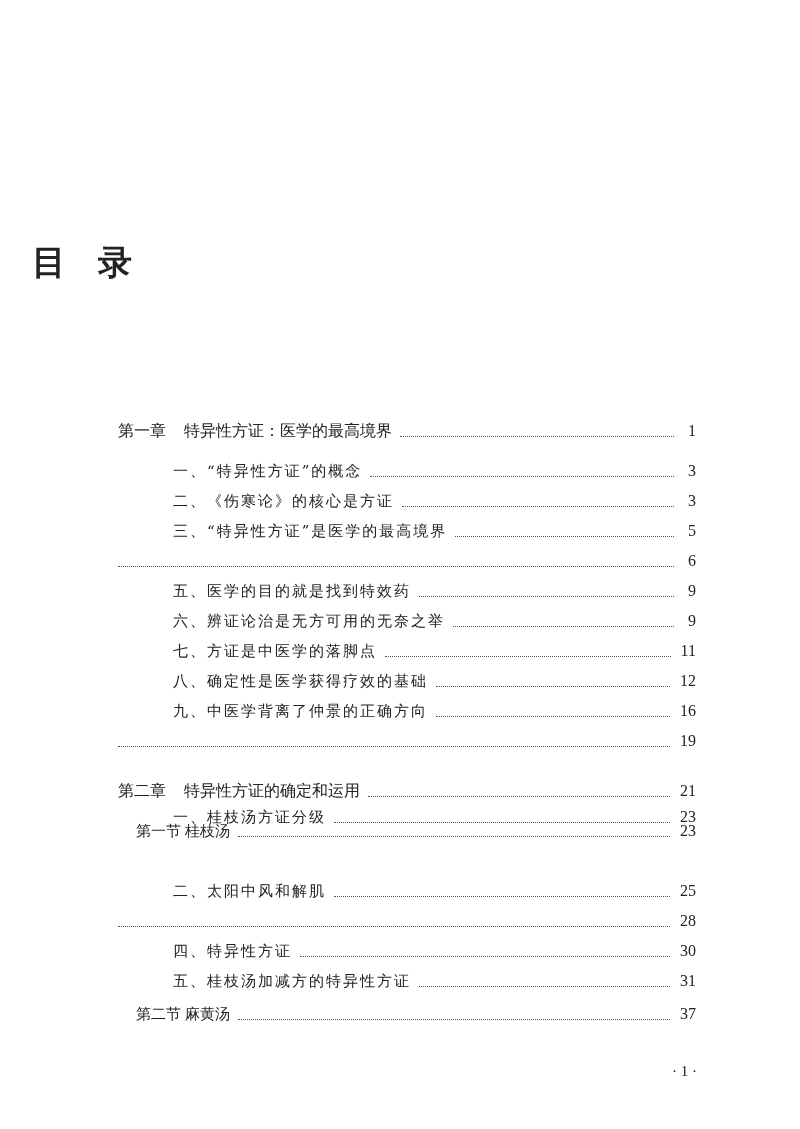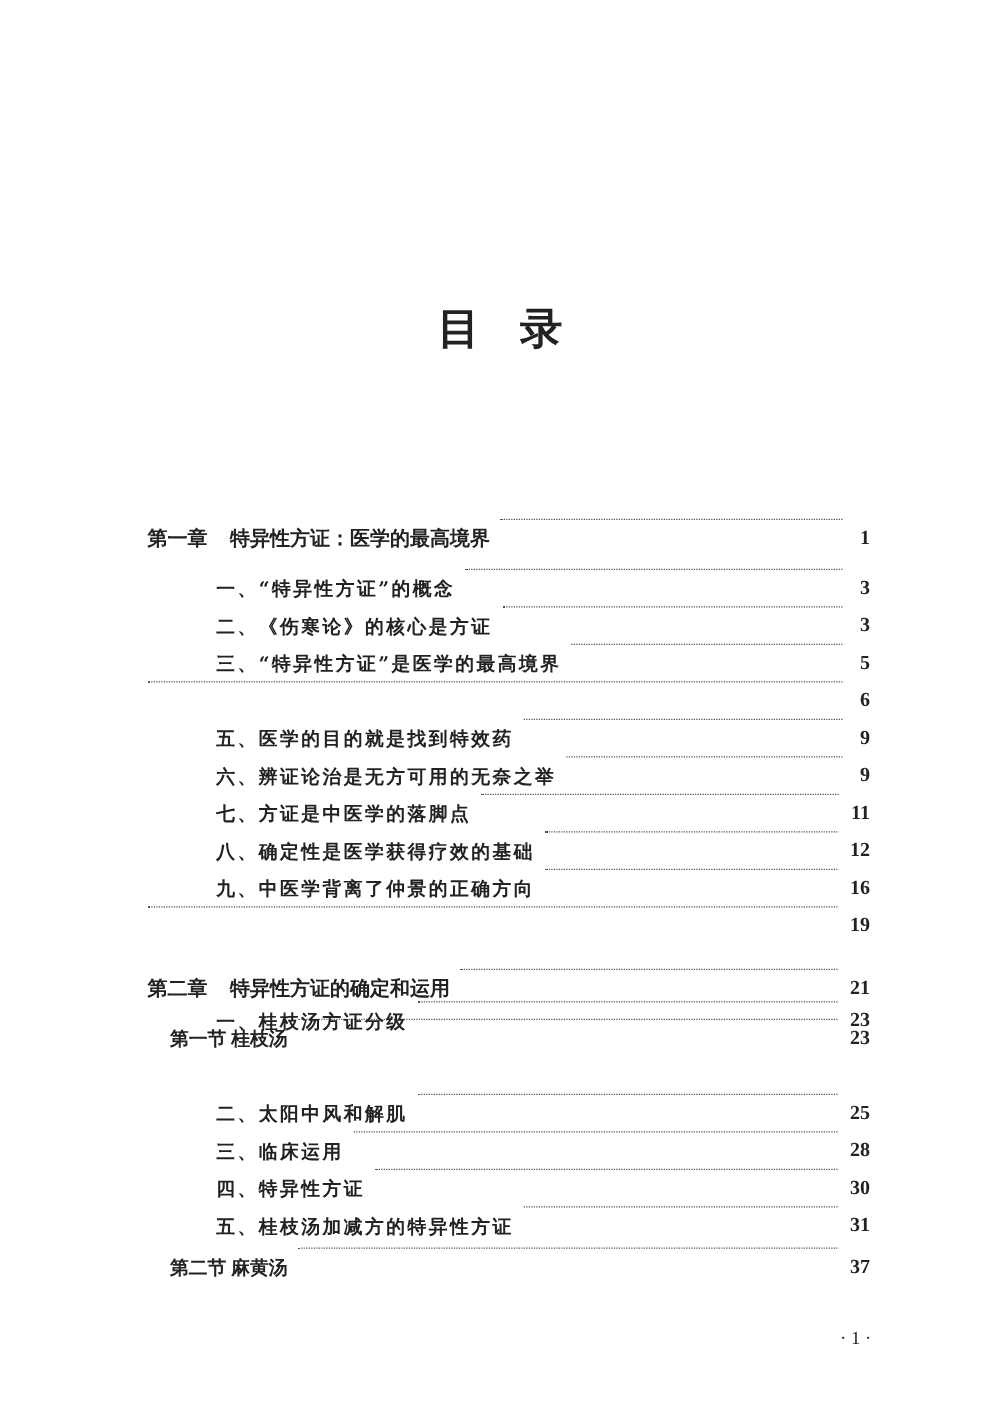--- a/index.html
+++ b/index.html
@@ -2,28 +2,28 @@
 <html><head>
   <meta charset="utf-8">
   <style>
     html, body { margin: 0; padding: 0; }
     body {
       width: 800px; height: 1129px; background: #ffffff; position: relative;
       overflow: hidden; color: #222;
       font-family: "DejaVu Serif", "Liberation Serif", serif;
     }
     .title {
-      position: absolute; top: 240px; left: 0; width: 800px; text-align: center;
+      position: absolute; top: 240px; left: 0; width: 800px; 
       font-size: 34px; font-weight: bold; letter-spacing: 32px; padding-left: 32px;
       box-sizing: border-box;
     }
     .toc { position: absolute; left: 118px; width: 578px; top: 0; }
     .row {
-      position: absolute; left: 0; right: 0; display: flex; align-items: flex-start;
-      font-size: 15px; height: 22px; line-height: 22px; font-weight: bold;
+      position: absolute; left: 0; right: 0; display: flex; align-items: flex-end;
+      font-size: 15px; height: 22px; line-height: 22px;
     }
     .row .label { white-space: nowrap; padding-right: 8px; }
     .row .dots {
       flex: 1; border-bottom: 1px dotted #555; height: 0; position: relative; top: -5px;
       margin-right: 10px;
     }
     .row .page {
       white-space: nowrap; min-width: 12px; text-align: right;
       font-family: "Liberation Serif", "DejaVu Serif", serif; font-size: 16px;
     }
@@ -117,21 +117,20 @@
       <span class="label">一、桂枝汤方证分级</span>
       <span class="dots"></span>
       <span class="page">23</span>
     </div>
   <div class="row item" style="top:880px">
       <span class="label">二、太阳中风和解肌</span>
       <span class="dots"></span>
       <span class="page">25</span>
     </div>
   <div class="row item" style="top:910px">
-      <span class="label">三、临床运用</span>
       <span class="dots"></span>
       <span class="page">28</span>
     </div>
   <div class="row item" style="top:940px">
       <span class="label">四、特异性方证</span>
       <span class="dots"></span>
       <span class="page">30</span>
     </div>
   <div class="row item" style="top:970px">
       <span class="label">五、桂枝汤加减方的特异性方证</span>

